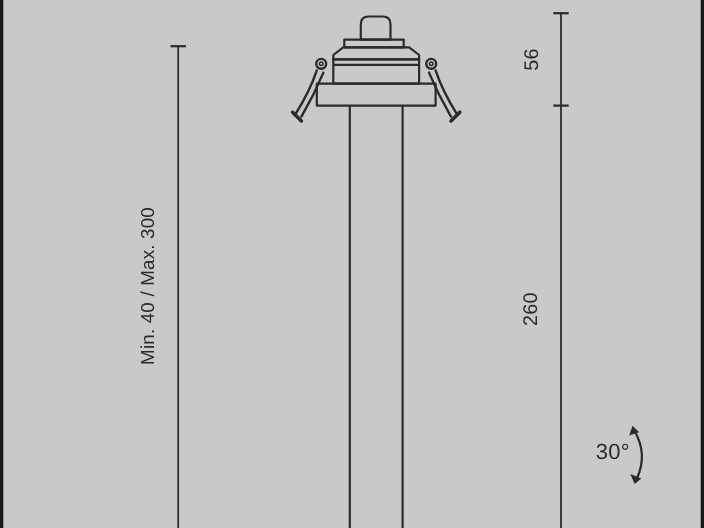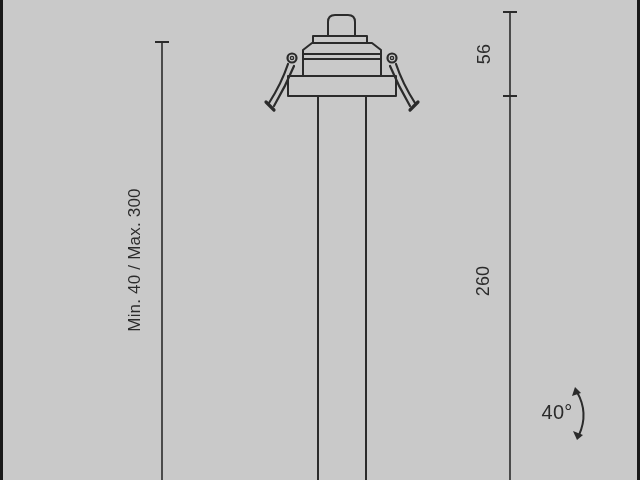--- a/index.html
+++ b/index.html
@@ -78,15 +78,15 @@
       <polygon points="577,440 573,431 583,435" fill="#2b2b2b"></polygon>
     </g>
   </svg>
 
   <div class="dim-label rot" style="left:135px;top:260px;">Min. 40 / Max. 300</div>
 
   <div class="dim-label num rot" style="left:484px;top:54px;">56</div>
 
   <div class="dim-label num rot" style="left:483px;top:281px;">260</div>
 
-  <div class="dim-label angle-label ctr" style="left:557px;top:412px;">40°</div>
+  <div class="dim-label angle-label ctr" style="left:557px;top:412px;">30°</div>
 
 </div>
 
 </body></html>

